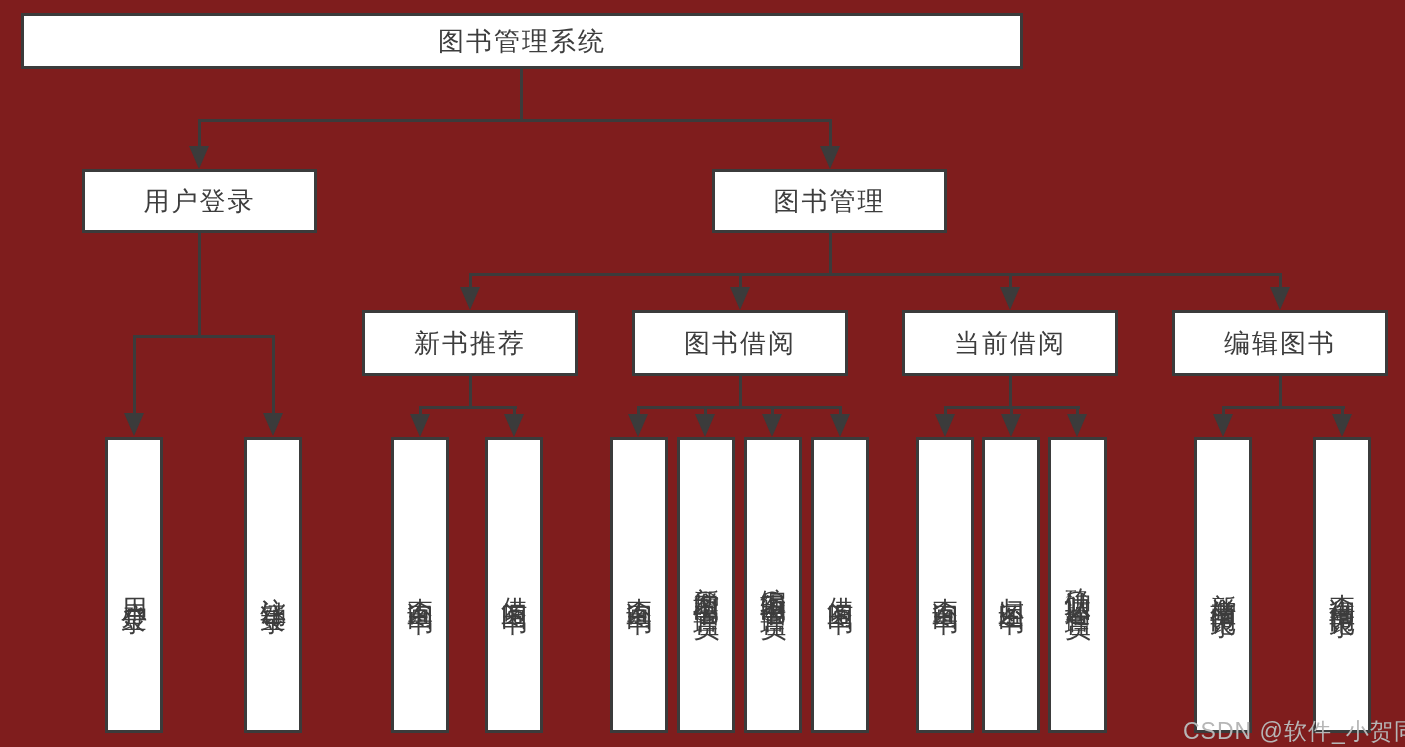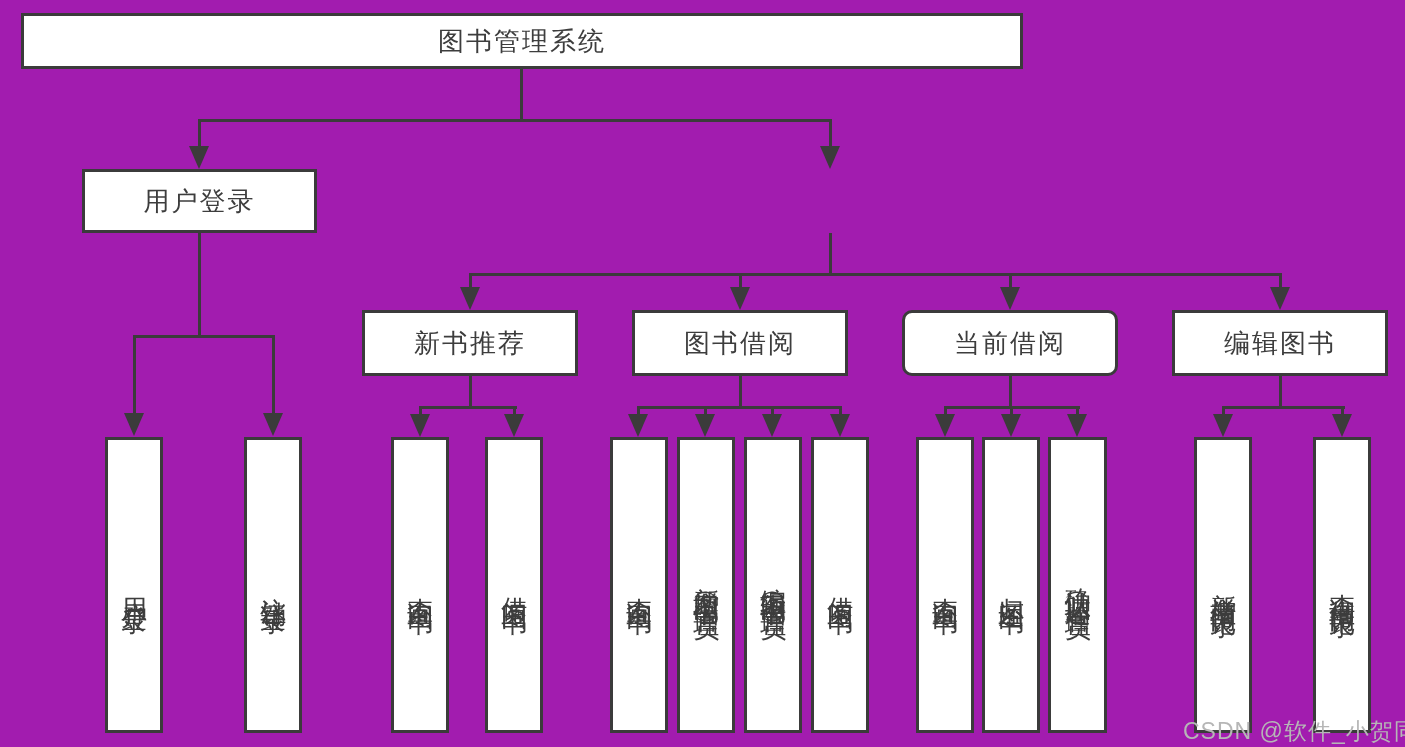--- a/index.html
+++ b/index.html
@@ -1,20 +1,20 @@
 <!DOCTYPE html>
 <html><head>
 <meta charset="utf-8">
 <style>
   html, body { margin: 0; padding: 0; background: #ffffff; }
   #stage {
     position: relative;
     width: 1405px;
     height: 747px;
-    background: #a21caf;
+    background: #7f1d1d;
     overflow: hidden;
     font-family: "Liberation Sans", "DejaVu Sans", sans-serif;
   }
   .box {
     position: absolute;
     box-sizing: border-box;
     background: #ffffff;
     border: 3px solid #3b3b3b;
     display: flex;
     align-items: center;
@@ -65,26 +65,27 @@
 </style>
 </head>
 <body>
 
 <div id="stage">
 
   <div class="box" style="left:21px; top:13px; width:1002px; height:56px;">图书管理系统</div>
 
   <div class="box" style="left:82px; top:169px; width:235px; height:64px;">用户登录</div>
 
+  <div class="box" style="left:712px; top:169px; width:235px; height:64px;">图书管理</div>
 
   <div class="box" style="left:362px; top:310px; width:216px; height:66px;">新书推荐</div>
 
   <div class="box" style="left:632px; top:310px; width:216px; height:66px;">图书借阅</div>
 
-  <div class="box" style="left:902px; top:310px; width:216px; height:66px;border-radius:10px;">当前借阅</div>
+  <div class="box" style="left:902px; top:310px; width:216px; height:66px;">当前借阅</div>
 
   <div class="box" style="left:1172px; top:310px; width:216px; height:66px;">编辑图书</div>
 
   <div class="box vbox" style="left:105px; top:437px; width:58px; height:296px;">用户登录</div>
   <div class="box vbox" style="left:244px; top:437px; width:58px; height:296px;">注销登录</div>
 
   <div class="box vbox" style="left:391px; top:437px; width:58px; height:296px;">查询图书</div>
   <div class="box vbox" style="left:485px; top:437px; width:58px; height:296px;">借阅图书</div>
 
   <div class="box vbox" style="left:610px; top:437px; width:58px; height:296px;">查询图书</div>

